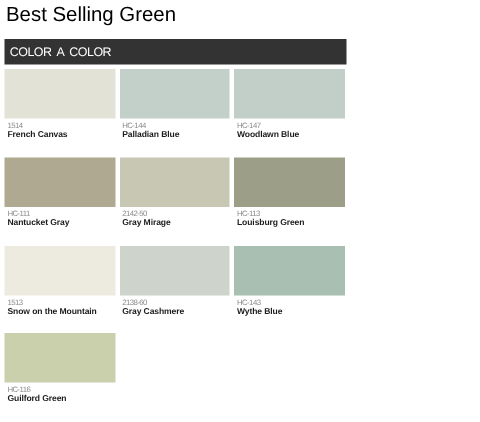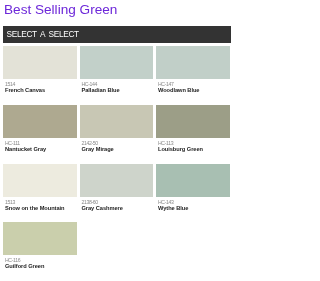--- a/index.html
+++ b/index.html
@@ -10,21 +10,21 @@
     overflow:hidden;
     -webkit-font-smoothing:antialiased;
 
   }
   .page{position:relative;width:236px;height:281px;background:#ffffff;}
 
   
   .page-title{
     position:absolute;left:4px;top:1px;
     font-size:13.6px;line-height:18px;
-    color:#6d28d9;letter-spacing:0px;white-space:nowrap;
+    color:#000000;letter-spacing:0px;white-space:nowrap;
   }
 
   
   .select-bar{
     position:absolute;left:2.5px;top:26px;
     width:228px;height:17px;
     background:#333333;
   }
   .select-bar-label{
     position:absolute;left:4px;top:4px;
@@ -48,21 +48,21 @@
   }
 </style>
 </head>
 <body>
 
 <div class="page">
 
   <div class="page-title">Best Selling Green</div>
 
   <div class="select-bar">
-    <div class="select-bar-label">SELECT A SELECT</div>
+    <div class="select-bar-label">COLOR A COLOR</div>
   </div>
 
   <div class="grid">
       <div class="swatch-row">
         <div class="swatch-cell">
           <div class="swatch-color" style="background: rgb(227, 226, 215);"></div>
           <div class="swatch-code">1514</div>
           <div class="swatch-name">French Canvas</div>
         </div>
         <div class="swatch-cell">

